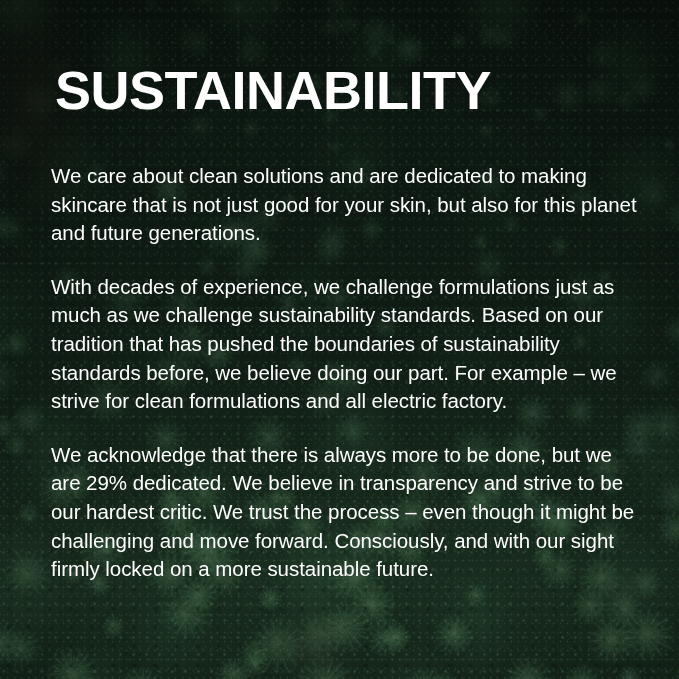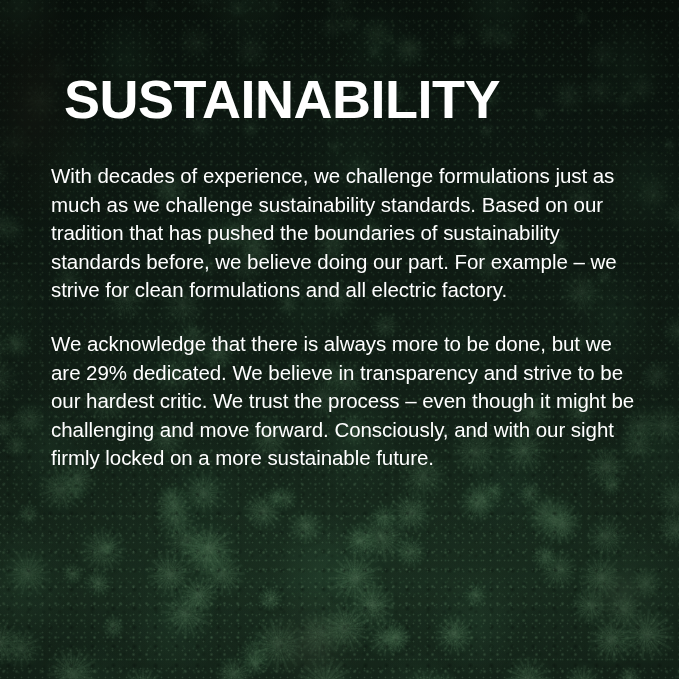--- a/index.html
+++ b/index.html
@@ -202,21 +202,21 @@
     left: 51px;
     top: 0;
     width: 592px;
     height: 100%;
   }
 
   .page-title {
     position: absolute;
     top: 57px;
     left: 0;
-    margin: 13px;
+    margin: 4px;
     color: #ffffff;
     font-size: 54px;
     line-height: 58px;
     font-weight: 700;
     letter-spacing: -0.5px;
     white-space: nowrap;
   }
 
   .body-copy {
     position: absolute;
@@ -436,18 +436,19 @@
     <div class="clearing2"></div>
     <div class="clearing3"></div>
     <div class="scrim"></div>
     <div class="vignette"></div>
   </div>
 
   <div class="content">
     <h1 class="page-title">SUSTAINABILITY</h1>
 
     <div class="body-copy">
+      <p class="paragraph">We care about clean solutions and are dedicated to making skincare that is not just good for your skin, but also for this planet and future generations.</p>
       <p class="paragraph">With decades of experience, we challenge formulations just as much as we challenge sustainability standards. Based on our tradition that has pushed the boundaries of sustainability standards before, we believe doing our part. For example – we strive for clean formulations and all electric factory.</p>
       <p class="paragraph">We acknowledge that there is always more to be done, but we are 29% dedicated. We believe in transparency and strive to be our hardest critic. We trust the process – even though it might be challenging and move forward. Consciously, and with our sight firmly locked on a more sustainable future.</p>
     </div>
   </div>
 
 </div>
 
 </body></html>

